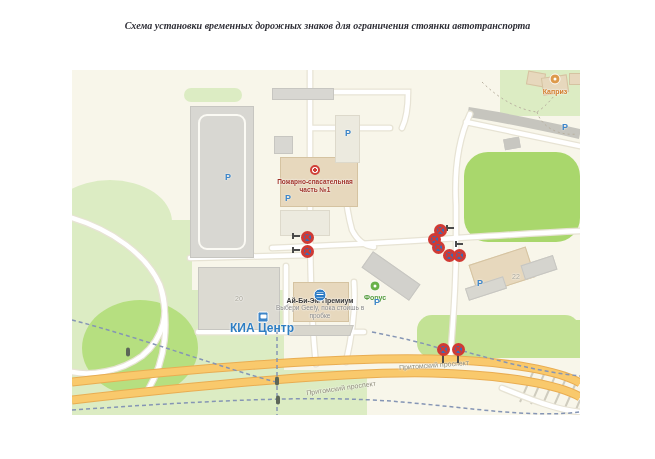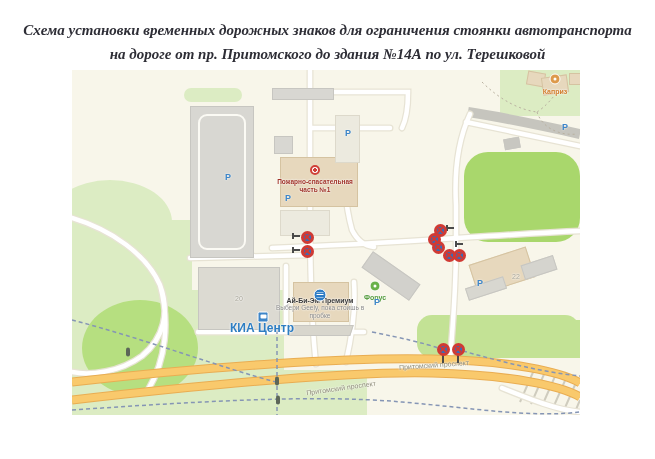--- a/index.html
+++ b/index.html
@@ -1,20 +1,20 @@
 <!DOCTYPE html>
 <html><head>
 <meta charset="utf-8">
 <style>
   html,body{margin:0;padding:0;background:#fff;}
   .page{position:relative;width:655px;height:459px;background:#ffffff;overflow:hidden;
         font-family:"Liberation Sans",sans-serif;}
   .title{position:absolute;top:18px;left:0;width:655px;text-align:center;
          font-family:"Liberation Serif","DejaVu Serif",serif;font-style:italic;font-weight:700;
-         font-size:15px;line-height:1.6;color:#2e2e36;}
+         font-size:10px;line-height:1.6;color:#2e2e36;}
   .map{position:absolute;left:72px;top:70px;width:508px;height:345px;background:#f8f6ea;overflow:hidden;}
   .map svg{position:absolute;left:0;top:0;}
   .bld{position:absolute;box-sizing:border-box;}
   .bld.gray{background:#d8d7d2;border:1px solid #c7c6c1;}
   .bld.ltgray{background:#eceadf;border:1px solid #ddd9cb;}
   .bld.tan{background:#e7d8bd;border:1px solid #d5c3a1;}
   .inner-outline{position:absolute;left:7px;top:7px;right:7px;bottom:7px;border:2px solid #fbfaf4;border-radius:9px;}
   .lbl{position:absolute;transform:translate(-50%,-50%);white-space:nowrap;text-align:center;
        text-shadow:0 0 2px #fff,0 0 2px #fff;}
   .lbl .l2{display:block;}
@@ -54,21 +54,20 @@
   .icon.doto{width:9px;height:9px;border-radius:50%;background:#dd9a4c;border:1px solid #fff;}
   .icon.doto::before{content:'';position:absolute;left:3px;top:3px;width:3px;height:3px;border-radius:50%;background:#fff;}
 </style>
 </head>
 <body>
 
 <div class="page">
 
   <div class="title">
     <div>Схема установки временных дорожных знаков для ограничения стоянки автотранспорта</div>
-    <div>на дороге от пр. Притомского до здания №14А по ул. Терешковой</div>
   </div>
 
   <div class="map">
 
     <svg width="508" height="345" viewBox="0 0 508 345">
 
       <g>
         <rect x="112" y="18" width="58" height="14" rx="7" fill="#dcecc3"></rect>
         <ellipse cx="38" cy="152" rx="62" ry="42" fill="#dcecc3"></ellipse>
         <rect x="0" y="150" width="120" height="195" fill="#dcecc3"></rect>

